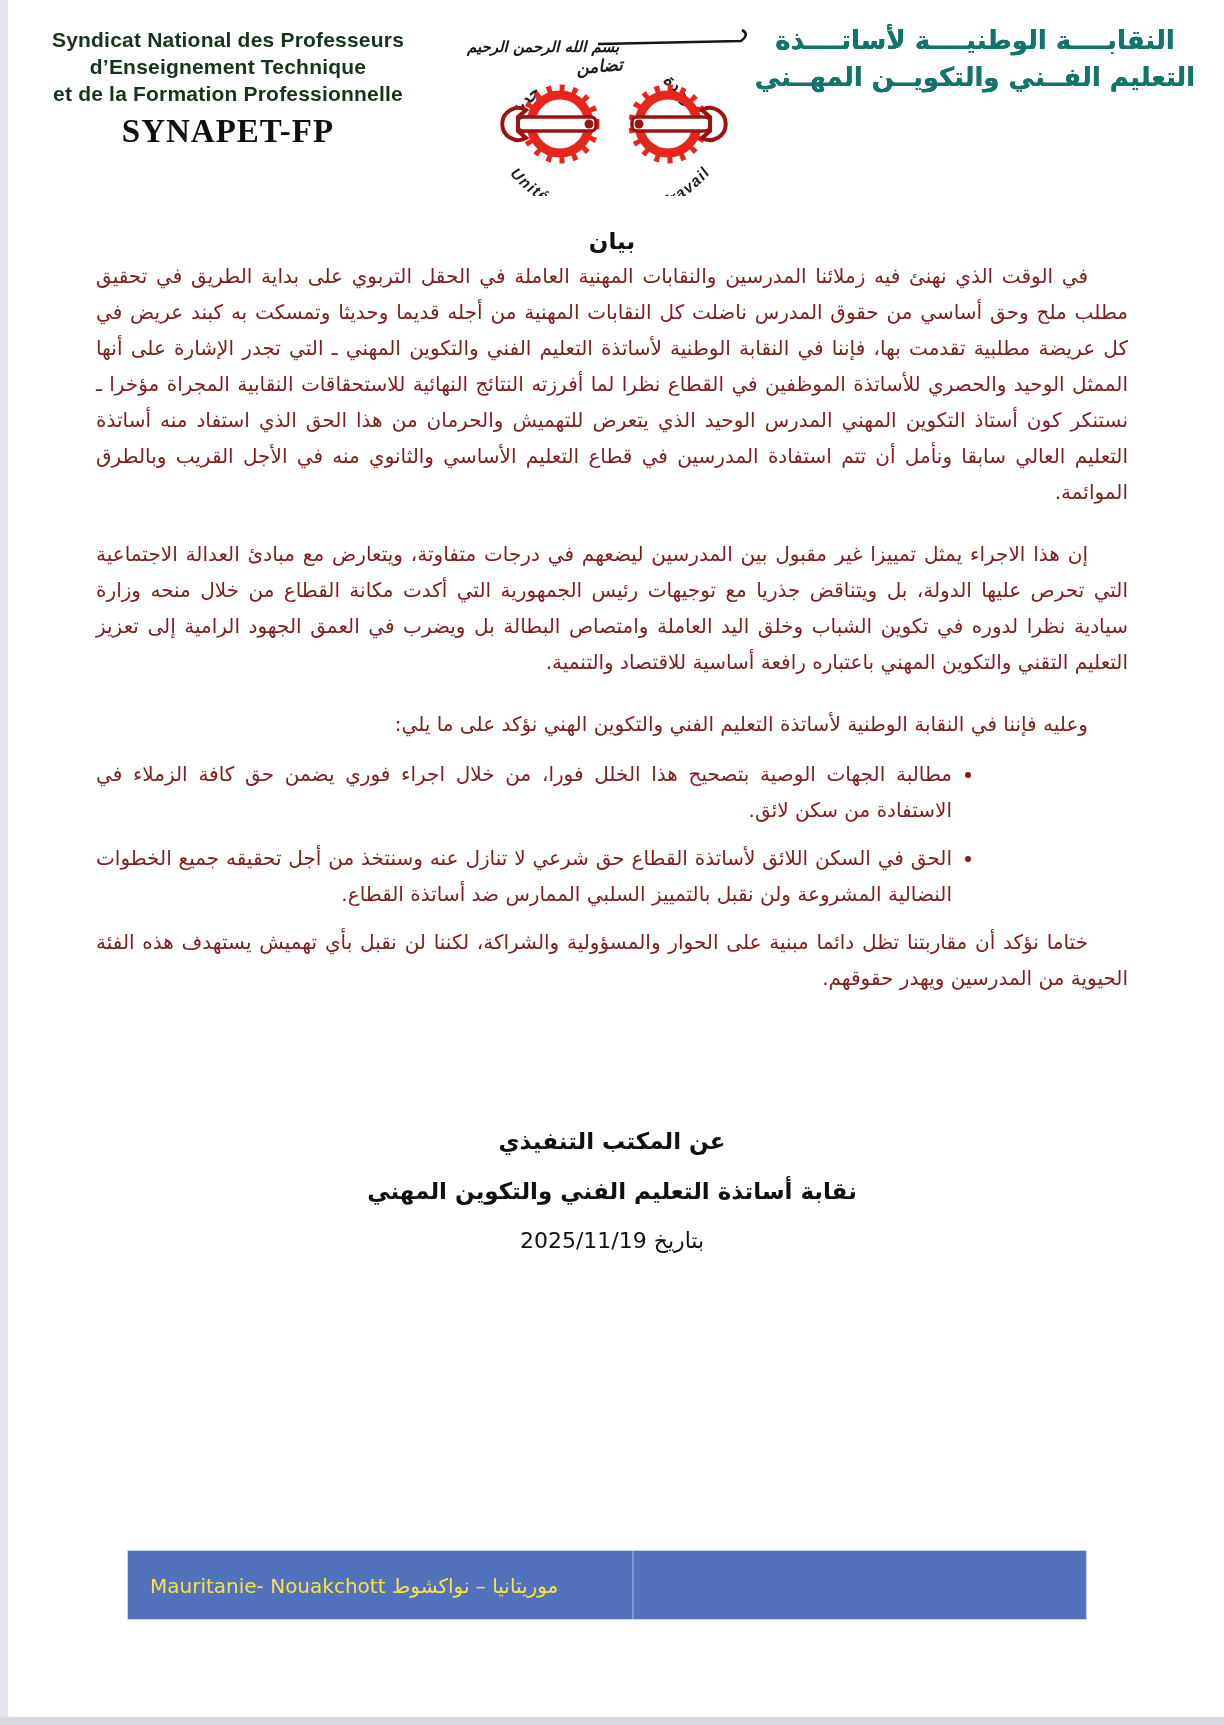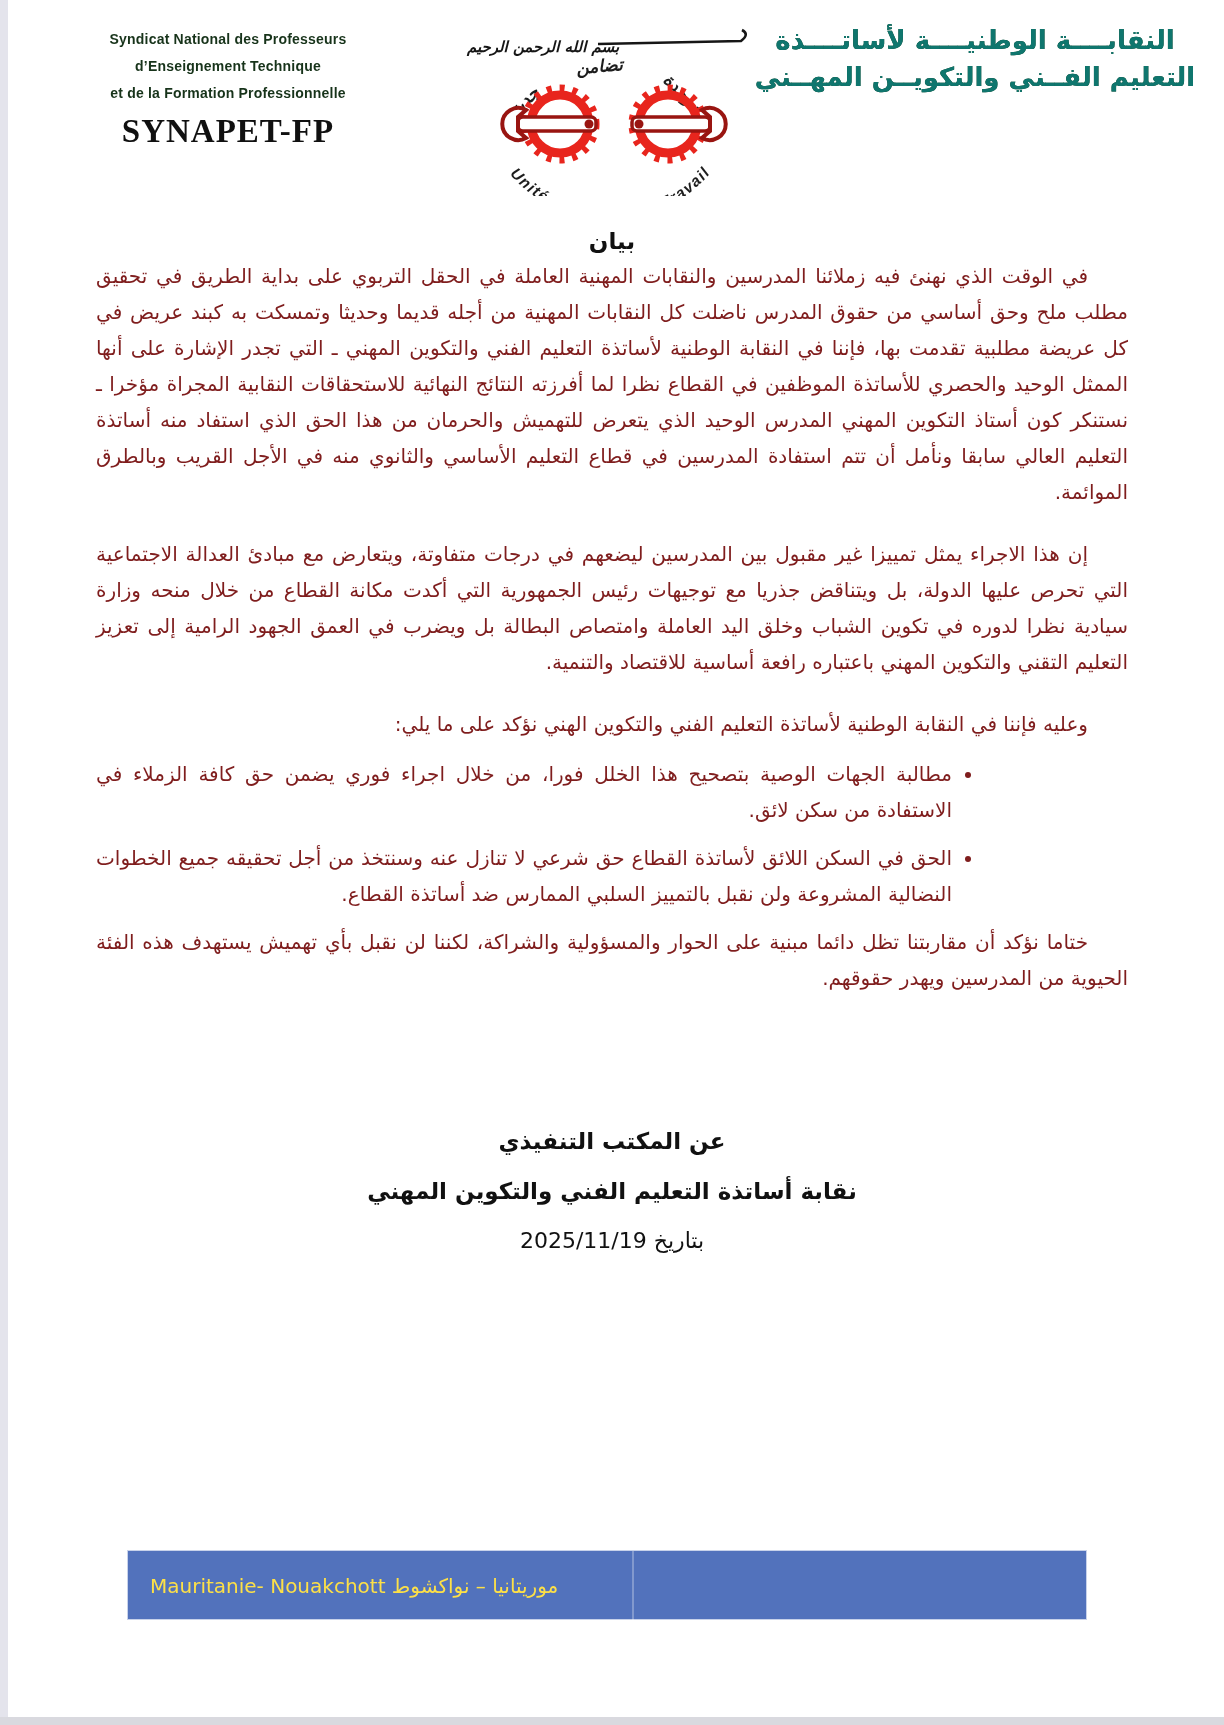--- a/index.html
+++ b/index.html
@@ -15,21 +15,21 @@
   }
   .edge-left{position:absolute;left:0;top:0;width:8px;height:1717px;background:#e4e4ec;}
   .edge-bottom{position:absolute;left:0;top:1717px;width:1224px;height:8px;background:#d9d9df;}
 
   
   .hdr-left{
     position:absolute;left:14px;top:26px;width:428px;
     text-align:center;color:#17331a;
     font-family:"Liberation Sans",sans-serif;font-weight:bold;
   }
-  .hdr-left .fr-line{font-size:14px;line-height:27px;letter-spacing:.2px;}
+  .hdr-left .fr-line{font-size:21px;line-height:27px;letter-spacing:.2px;}
   .hdr-left .acronym{
     margin-top:6px;font-family:"Liberation Serif",serif;
     font-size:33px;letter-spacing:1px;color:#101010;
   }
 
   .logo{position:absolute;left:448px;top:18px;width:312px;height:178px;font-style:italic;}
 
   .hdr-right{
     position:absolute;left:740px;top:22px;width:470px;
     text-align:center;color:#0f766e;font-weight:bold;

